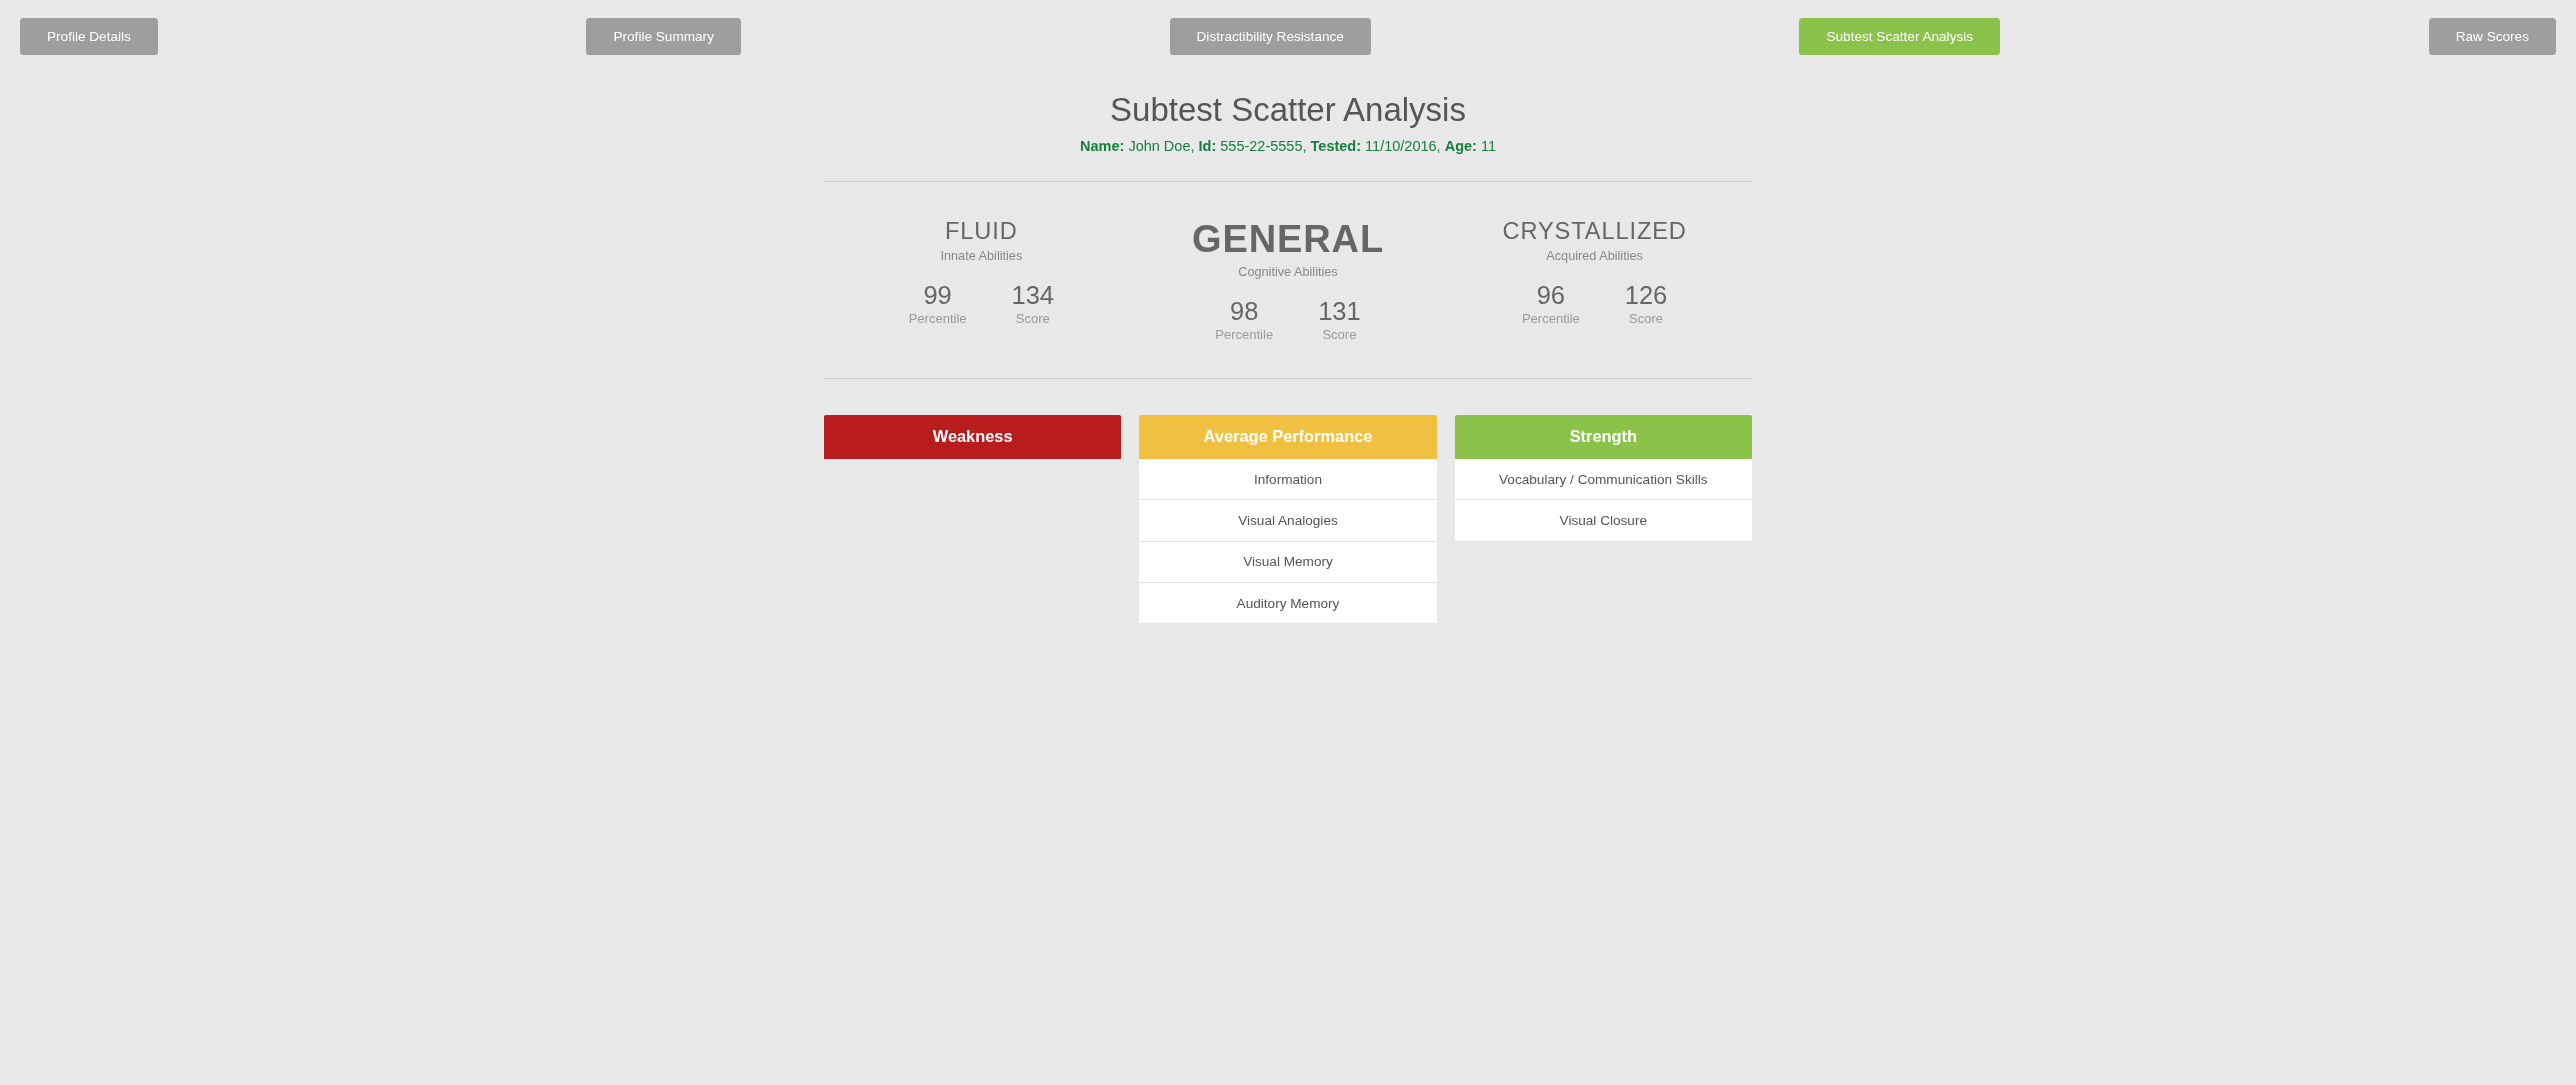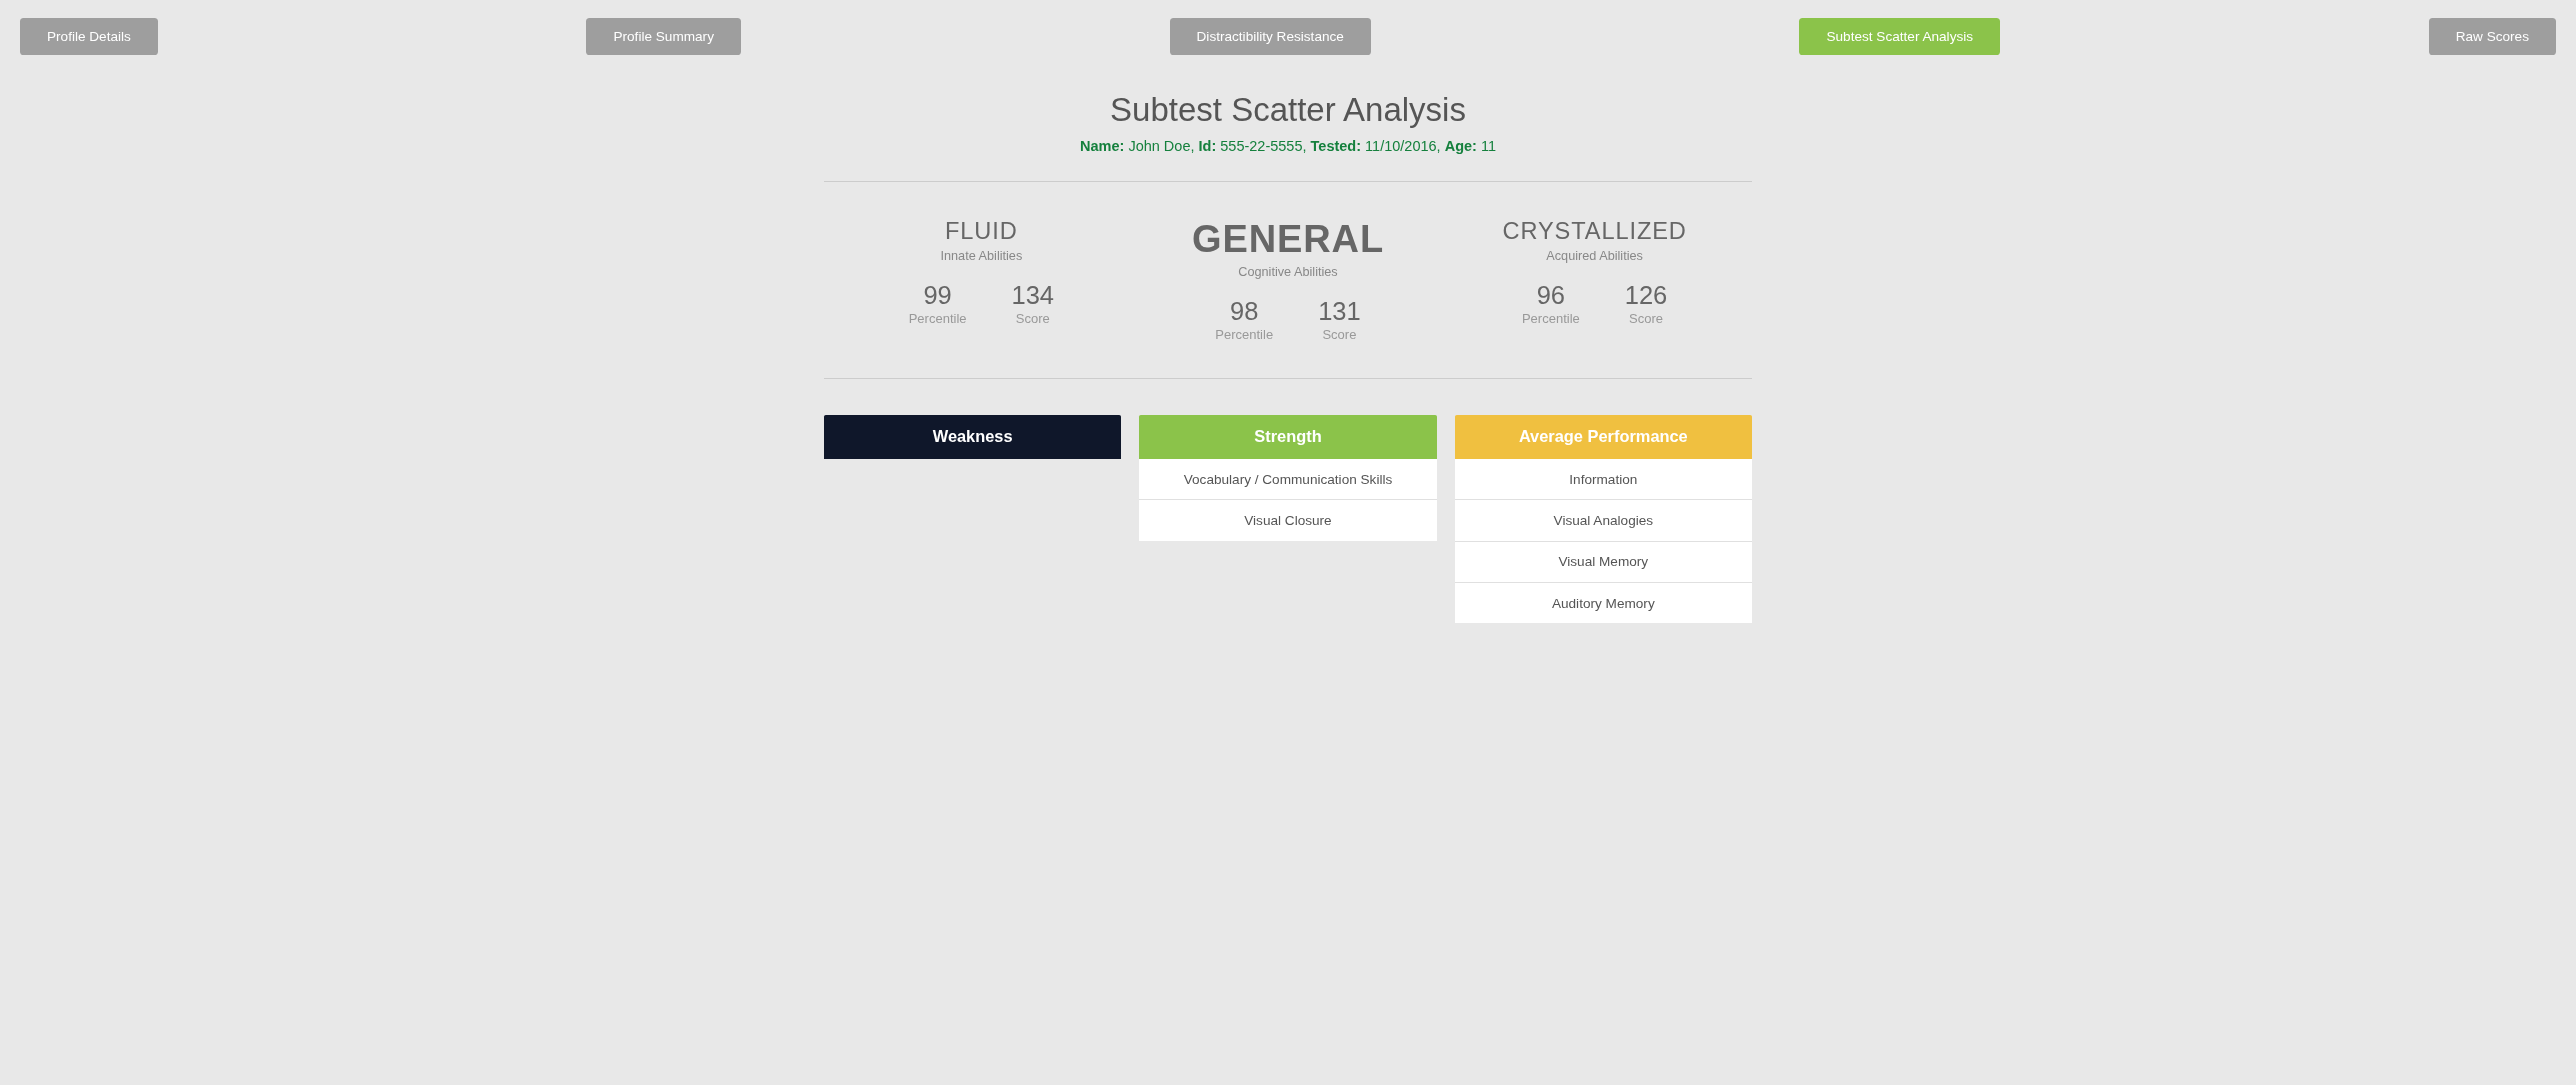--- a/index.html
+++ b/index.html
@@ -150,21 +150,21 @@
     .table-header {
       padding: 12.7px;
       text-align: center;
       font-size: 16.4px;
       font-weight: 600;
       color: #fff;
       border-radius: 1.8px 1.8px 0 0;
     }
 
     .header-weakness {
-      background-color: #0f172a;
+      background-color: #b91c1c;
     }
 
     .header-average {
       background-color: #f0c040;
     }
 
     .header-strength {
       background-color: #8bc34a;
     }
 
@@ -257,27 +257,27 @@
 
   <hr class="divider2">
 
   <div class="tables-section">
 
     <div class="table-col">
       <div class="table-header header-weakness">Weakness</div>
     </div>
 
     <div class="table-col">
-      <div class="table-header header-strength">Strength</div>
-      <div class="table-row-item">Vocabulary / Communication Skills</div>
-      <div class="table-row-item">Visual Closure</div>
-    </div>
-
-    <div class="table-col">
       <div class="table-header header-average">Average Performance</div>
       <div class="table-row-item">Information</div>
       <div class="table-row-item">Visual Analogies</div>
       <div class="table-row-item">Visual Memory</div>
       <div class="table-row-item">Auditory Memory</div>
     </div>
+
+    <div class="table-col">
+      <div class="table-header header-strength">Strength</div>
+      <div class="table-row-item">Vocabulary / Communication Skills</div>
+      <div class="table-row-item">Visual Closure</div>
+    </div>
   </div>
 </div>
 
 
 </body></html>

